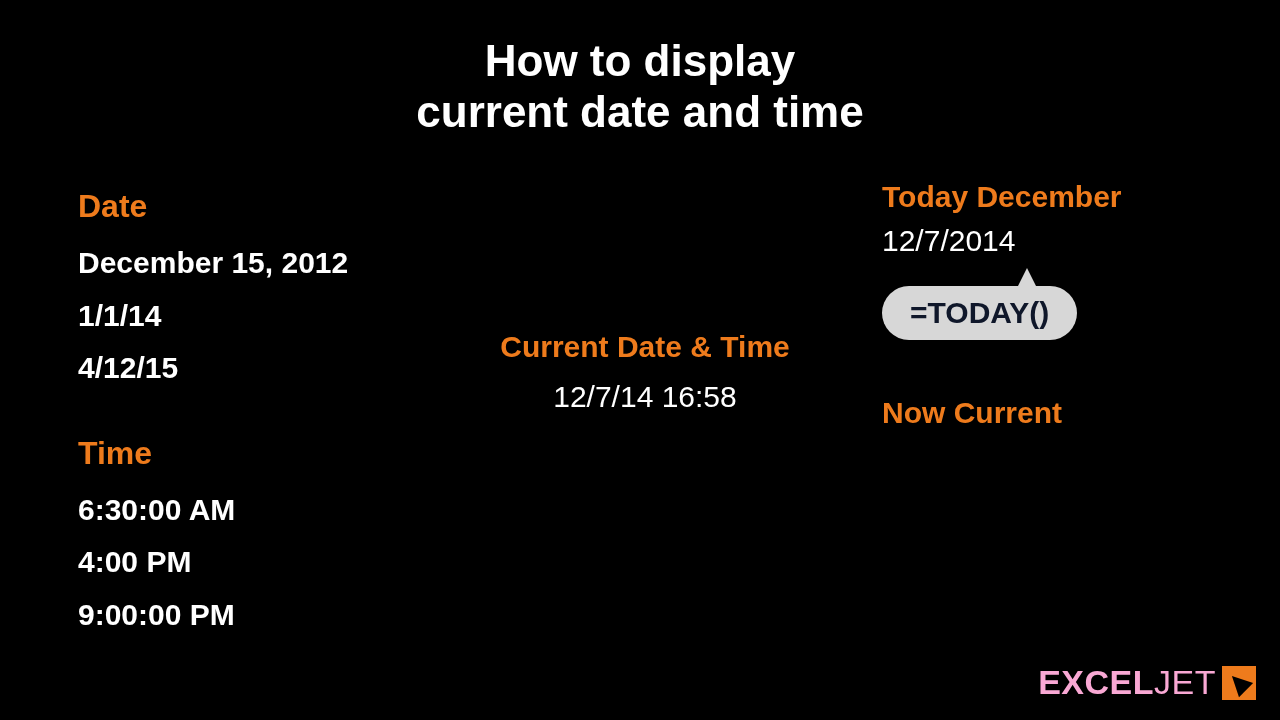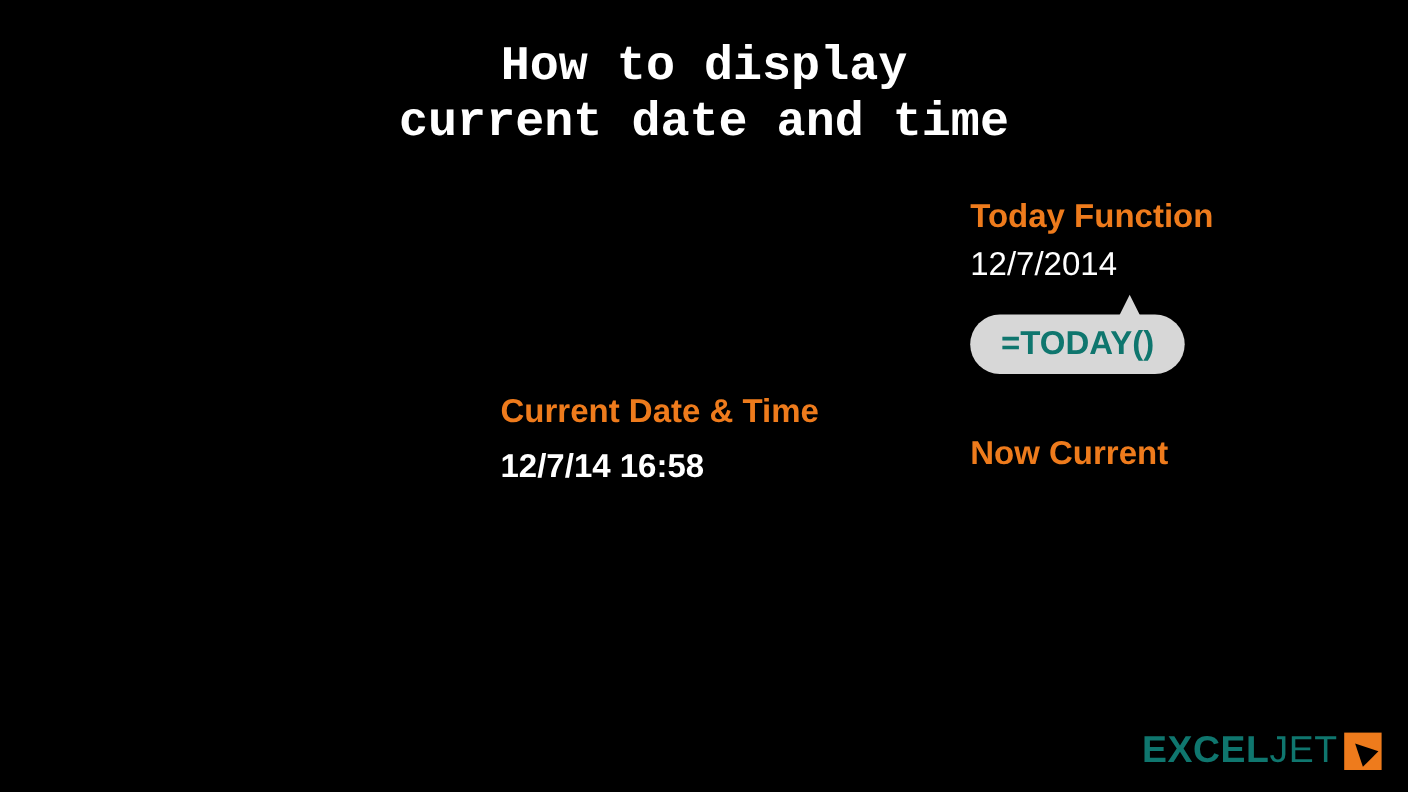--- a/index.html
+++ b/index.html
@@ -11,21 +11,20 @@
     color: #fff;
     overflow: hidden;
     position: relative;
   }
   .title {
     text-align: center;
     font-size: 44px;
     font-weight: 700;
     line-height: 1.15;
     padding-top: 36px;
-    font-family: Liberation Mono, monospace;
   }
   .content {
     position: absolute;
     top: 180px;
     left: 0;
     right: 0;
     bottom: 0;
   }
   .orange { color: #ee7b1c; font-weight: 700; }
   .col-left {
@@ -33,39 +32,39 @@
     left: 78px;
     top: 8px;
   }
   .col-left .sec-head { font-size: 32px; margin-bottom: 12px; }
   .col-left .val { font-size: 30px; font-weight: 700; line-height: 1.75; }
   .time-block { margin-top: 40px; }
   .col-mid {
     position: absolute;
     left: 455px;
     top: 150px;
+    text-align: center;
     width: 380px;
-    margin-top: 28px;
   }
   .col-mid .sec-head { font-size: 30px; margin-bottom: 16px; }
-  .col-mid .val { font-size: 30px; font-weight: 700; }
+  .col-mid .val { font-size: 30px; font-weight: 400; }
   .col-right {
     position: absolute;
     right: 98px;
     top: 0px;
     width: 300px;
   }
   .func-block { margin-bottom: 56px; }
   .func-head { font-size: 30px; margin-bottom: 10px; }
   .func-val { font-size: 30px; font-weight: 400; margin-bottom: 0; }
   .bubble-wrap { position: relative; margin-top: 28px; }
   .bubble {
     display: inline-block;
     background: #d7d7d7;
-    color: #0f766e;
+    color: #0f172a;
     font-size: 30px;
     font-weight: 700;
     padding: 10px 28px;
     border-radius: 30px;
     position: relative;
   }
   .bubble::before {
     content: "";
     position: absolute;
     top: -18px;
@@ -81,21 +80,21 @@
     right: 24px;
     bottom: 18px;
     display: flex;
     align-items: center;
     gap: 6px;
   }
   .logo-text {
     font-size: 34px;
     font-weight: 800;
     letter-spacing: 0.5px;
-    color: #0f766e;
+    color: #f9a8d4;
   }
   .logo-text .thin { font-weight: 300; }
   .logo-icon {
     width: 34px; height: 34px;
     background: #ee7b1c;
     position: relative;
   }
   .logo-icon::after {
     content: "";
     position: absolute;
@@ -110,29 +109,42 @@
 </head>
 <body>
 
 <div class="title">
   <div>How to display</div>
   <div>current date and time</div>
 </div>
 
 <div class="content">
 
+  <div class="col-left">
+    <div class="sec-head orange">Date</div>
+    <div class="val">December 15, 2012</div>
+    <div class="val">1/1/14</div>
+    <div class="val">4/12/15</div>
+
+    <div class="time-block">
+      <div class="sec-head orange">Time</div>
+      <div class="val">6:30:00 AM</div>
+      <div class="val">4:00 PM</div>
+      <div class="val">9:00:00 PM</div>
+    </div>
+  </div>
 
   <div class="col-mid">
     <div class="sec-head orange">Current Date &amp; Time</div>
     <div class="val">12/7/14 16:58</div>
   </div>
 
   <div class="col-right">
     <div class="func-block">
-      <div class="func-head orange">Today Function</div>
+      <div class="func-head orange">Today December</div>
       <div class="func-val">12/7/2014</div>
       <div class="bubble-wrap">
         <span class="bubble today">=TODAY()</span>
       </div>
     </div>
     <div class="func-block">
       <div class="func-head orange">Now Current</div>
     </div>
   </div>
 

